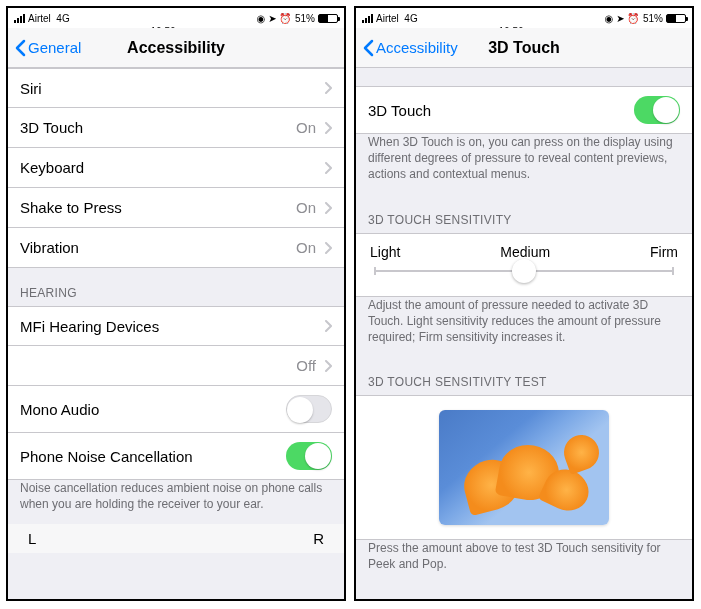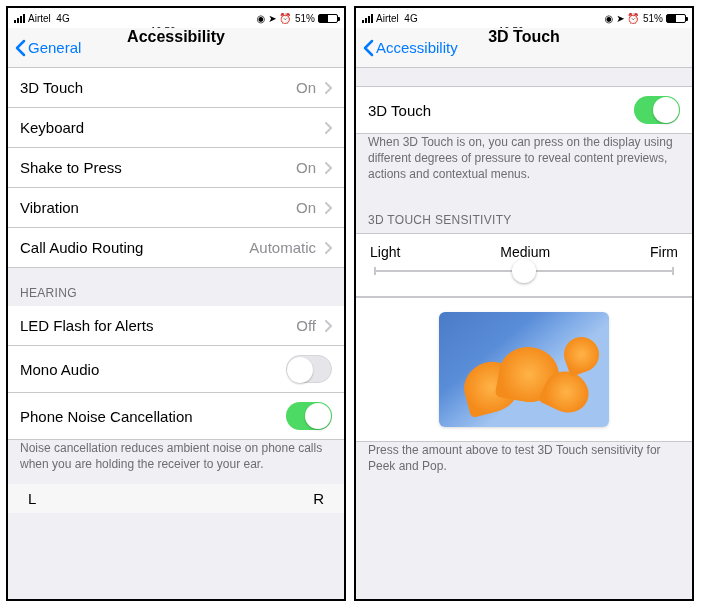--- a/index.html
+++ b/index.html
@@ -8,21 +8,21 @@
   .phone { width: 340px; height: 595px; border: 2px solid #000; background: #efeff4; overflow: hidden; display: flex; flex-direction: column; }
   .status { height: 20px; background: #fff; display: flex; align-items: center; padding: 0 6px; font-size: 10px; font-weight: 500; color: #000; }
   .status .mid { flex: 1; text-align: center; margin-top: 27px; }
   .status .right { display: flex; align-items: center; gap: 3px; }
   .status .battery { display:inline-block; width:20px; height:9px; border:1px solid #000; border-radius:2px; position:relative; }
   .status .battery::after { content:""; position:absolute; right:-3px; top:2px; width:2px; height:4px; background:#000; border-radius:0 1px 1px 0;}
   .status .battery .fill { display:block; height:100%; width:51%; background:#000; }
   .signal { display:inline-flex; align-items:flex-end; gap:1px; margin-right:3px;}
   .signal span{ width:2px; background:#000;}
   .signal span:nth-child(1){height:3px}.signal span:nth-child(2){height:5px}.signal span:nth-child(3){height:7px}.signal span:nth-child(4){height:9px}
-  .nav { height: 40px; background: #f7f7f8; border-bottom: 1px solid #c8c7cc; display: flex; position: relative; }
+  .nav { height: 40px; background: #f7f7f8; border-bottom: 1px solid #c8c7cc; display: flex; align-items: center; position: relative; }
   .nav .back { color: #007aff; font-size: 15px; display:flex; align-items:center; padding:0 6px; cursor:pointer;}
   .nav .back svg { margin-right:2px;}
   .nav .title { position:absolute; left:0; right:0; text-align:center; font-size:16px; font-weight:600; color:#000; pointer-events:none;}
   .content { flex:1; overflow:hidden; background:#efeff4; position:relative;}
   .scroll { overflow-y:auto; height:100%;}
   .row { background:#fff; min-height:40px; padding: 9px 12px; display:flex; align-items:center; border-bottom: 0.5px solid #c8c7cc; font-size:15px; color:#000;}
   .row .value { margin-left:auto; color:#8e8e93; font-size:15px;}
   .chevron { margin-left:8px; }
   .chevron svg { display:block;}
   .group-header { font-size:12px; color:#6d6d72; padding: 18px 12px 6px; text-transform:uppercase; letter-spacing:0.3px;}
@@ -80,20 +80,29 @@
         <svg width="12" height="18" viewBox="0 0 12 18">
             <path d="M10 2 L3 9 L10 16" stroke="#007aff" stroke-width="2.5" fill="none" stroke-linecap="round" stroke-linejoin="round"></path>
           </svg>
         <span>General</span>
       </div>
       <div class="title">Accessibility</div>
     </div>
     <div class="content">
         <div class="scroll">
 
+      <div class="row" style="border-top:0.5px solid #c8c7cc;">
+        <span>Siri</span>
+        <span class="value"></span>
+        <span class="chevron">
+              <svg width="8" height="12">
+                <path d="M2 1 L7 6 L2 11" stroke="#c7c7cc" stroke-width="2" fill="none" stroke-linecap="round"></path>
+              </svg>
+            </span>
+      </div>
       <div class="row">
         <span>3D Touch</span>
         <span class="value">On</span>
         <span class="chevron">
               <svg width="8" height="12">
                 <path d="M2 1 L7 6 L2 11" stroke="#c7c7cc" stroke-width="2" fill="none" stroke-linecap="round"></path>
               </svg>
             </span>
       </div>
       <div class="row">
@@ -116,34 +125,33 @@
       </div>
       <div class="row">
         <span>Vibration</span>
         <span class="value">On</span>
         <span class="chevron">
               <svg width="8" height="12">
                 <path d="M2 1 L7 6 L2 11" stroke="#c7c7cc" stroke-width="2" fill="none" stroke-linecap="round"></path>
               </svg>
             </span>
       </div>
-      <div class="row">
-        <span>Call Audio Routing</span>
-        <span class="value">Automatic</span>
-        <span class="chevron">
-              <svg width="8" height="12">
-                <path d="M2 1 L7 6 L2 11" stroke="#c7c7cc" stroke-width="2" fill="none" stroke-linecap="round"></path>
-              </svg>
-            </span>
-      </div>
 
       <div class="group-header">HEARING</div>
 
-      <div class="row">
-        <span>LED Flash for Alerts</span>
+      <div class="row" style="border-top:0.5px solid #c8c7cc;">
+        <span>MFi Hearing Devices</span>
+        <span class="value"></span>
+        <span class="chevron">
+              <svg width="8" height="12">
+                <path d="M2 1 L7 6 L2 11" stroke="#c7c7cc" stroke-width="2" fill="none" stroke-linecap="round"></path>
+              </svg>
+            </span>
+      </div>
+      <div class="row">
         <span class="value">Off</span>
         <span class="chevron">
               <svg width="8" height="12">
                 <path d="M2 1 L7 6 L2 11" stroke="#c7c7cc" stroke-width="2" fill="none" stroke-linecap="round"></path>
               </svg>
             </span>
       </div>
       <div class="row">
         <span>Mono Audio</span>
         <div class="toggle off">
@@ -213,21 +221,23 @@
           <span>Medium</span>
           <span>Firm</span>
         </div>
         <div class="slider-track">
           <div class="slider-tick" style="left:0"></div>
           <div class="slider-tick" style="left:50%"></div>
           <div class="slider-tick" style="right:0"></div>
           <div class="slider-knob"></div>
         </div>
       </div>
-
+      <div class="footer">Adjust the amount of pressure needed to activate 3D Touch. Light sensitivity reduces the amount of pressure required; Firm sensitivity increases it.</div>
+
+      <div class="group-header">3D TOUCH SENSITIVITY TEST</div>
       <div class="test-area" style="border-top:0.5px solid #c8c7cc;">
         <div class="test-img">
           <div class="flower">
             <div class="petal p1"></div>
                 <div class="petal p2"></div>
                 <div class="petal p3"></div>
                 <div class="petal p4"></div>
           </div>
         </div>
       </div>

